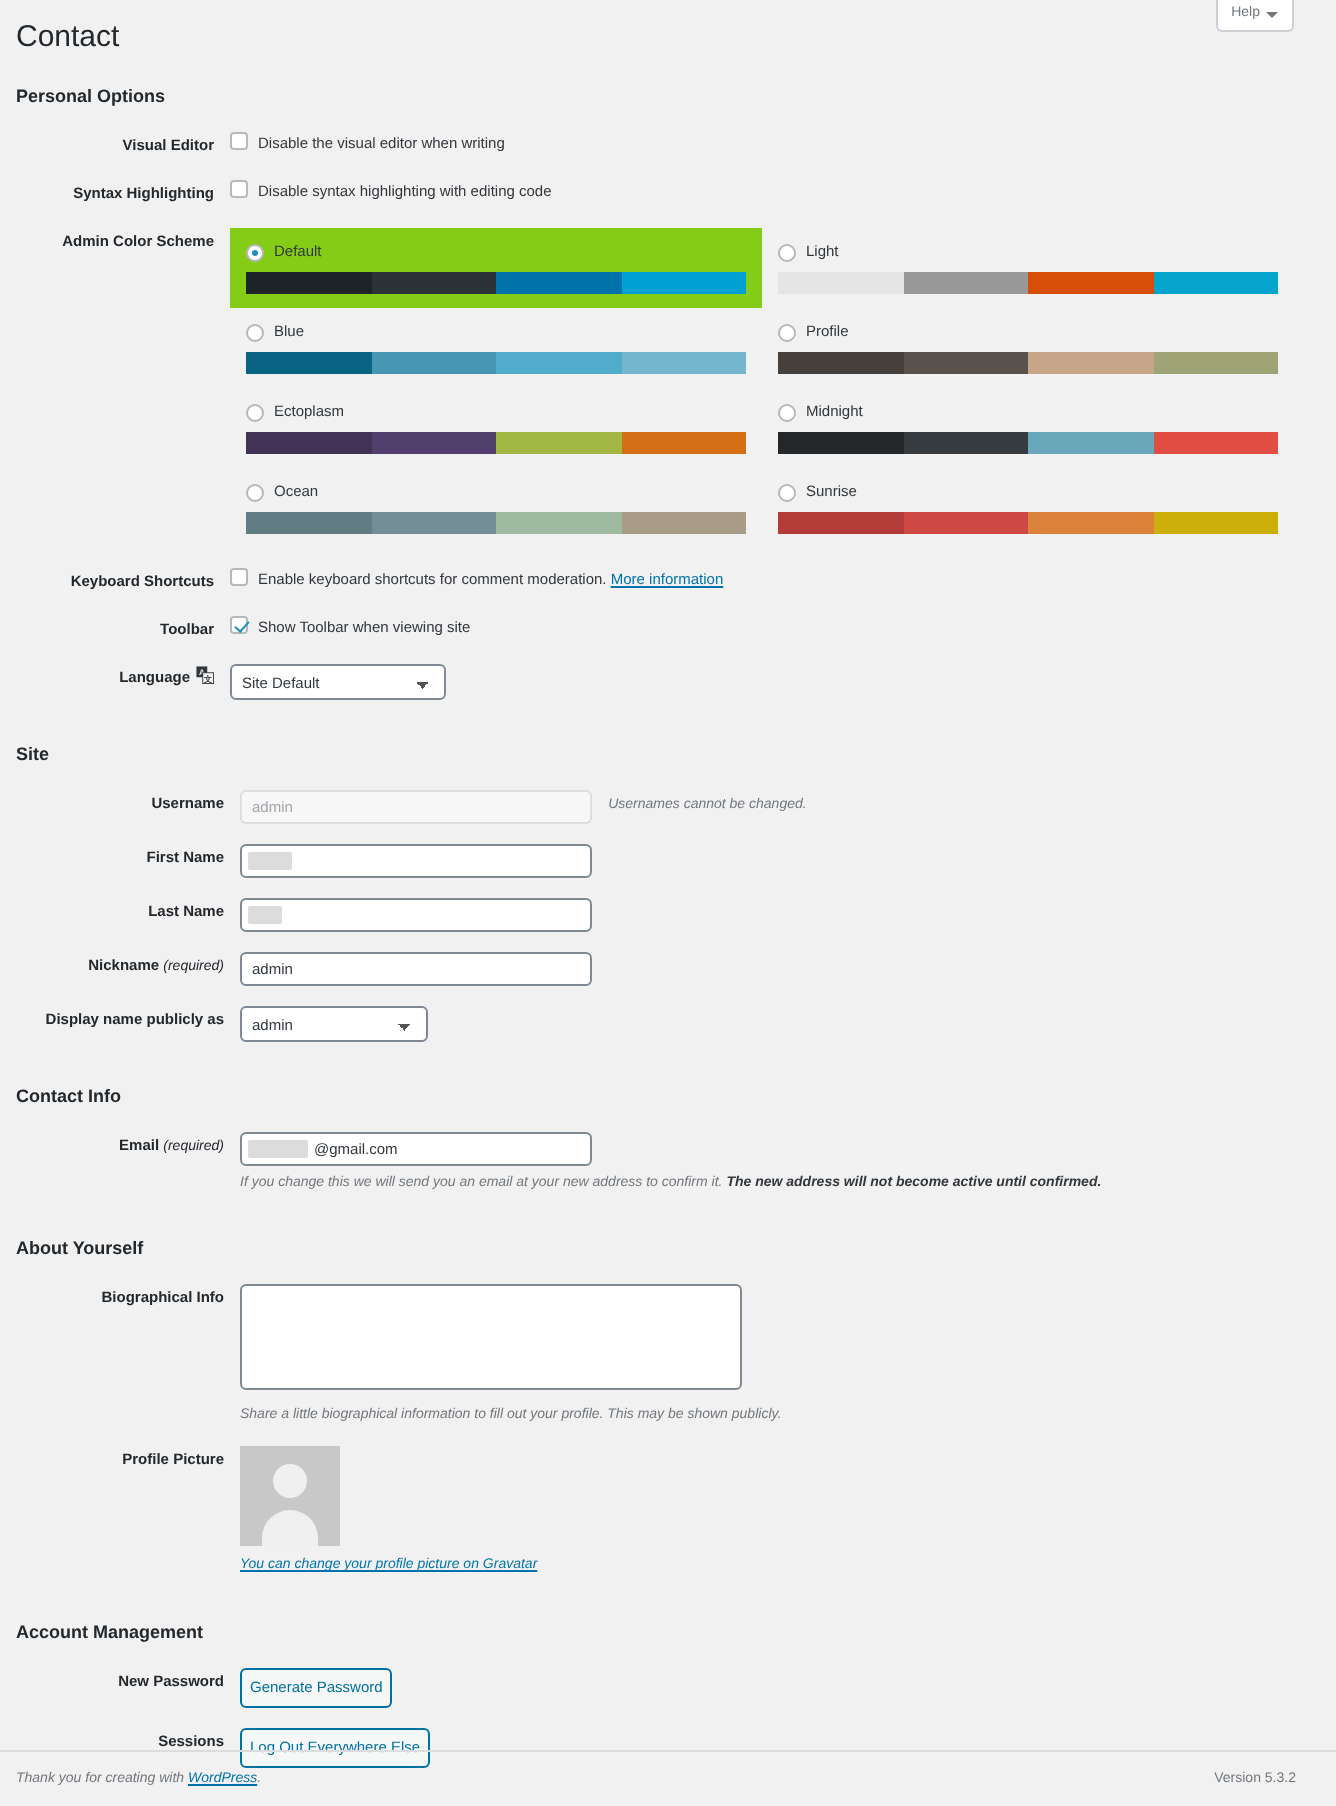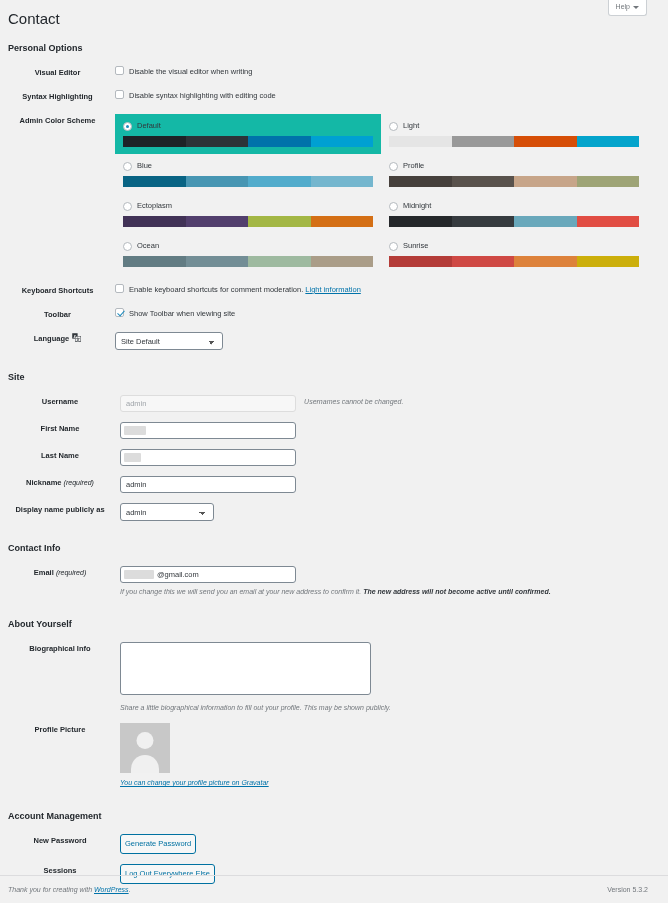--- a/index.html
+++ b/index.html
@@ -41,21 +41,21 @@
   }
   h2.section {
     font-size: 9px; font-weight: 700; color: #23282d;
     margin: 0 0 7px 0; line-height: 12px;
   }
   h2.section.spaced { margin-top: 16px; }
 
   table.form-table { width: 100%; border-collapse: collapse; }
   table.form-table th {
     width: 112px;
-    text-align: center;
+    text-align: right;
     vertical-align: top;
     font-size: 7.5px;
     font-weight: 600;
     color: #23282d;
     padding: 6px 8px 6px 0;
     line-height: 12px;
   }
   table.form-table td {
     vertical-align: top;
     padding: 5px 0 5px 0;
@@ -109,21 +109,21 @@
   
   .color-options {
     display: flex; flex-wrap: wrap;
     width: 533px;
   }
   .color-option {
     width: 266px;
     padding: 6px 8px 7px 8px;
     margin: 0;
   }
-  .color-option.selected { background: #14b8a6; }
+  .color-option.selected { background: #84cc16; }
   .color-option .cname {
     font-size: 7.5px; color: #32373c; display: flex; align-items: center;
     margin-bottom: 4px;
   }
   .palette { display: flex; width: 250px; height: 11px; }
   .palette span { flex: 1 1 25%; display: block; height: 11px; }
 
   
   input.txt, select.sel {
     font-family: "Liberation Sans", sans-serif;
@@ -369,21 +369,21 @@
                     <span style="background: rgb(204, 175, 11);"></span>
                   </div>
                 </div>
               </div>
         </td>
       </tr>
       <tr>
         <th>Keyboard Shortcuts</th>
         <td>
           <span class="cbx"></span><label class="inline">Enable keyboard shortcuts for comment moderation.</label>
-          <a class="link" href="#">Light information</a>
+          <a class="link" href="#">More information</a>
         </td>
       </tr>
       <tr>
         <th>Toolbar</th>
         <td>
           <span class="cbx checked"></span><label class="inline">Show Toolbar when viewing site</label>
         </td>
       </tr>
       <tr>
         <th>

